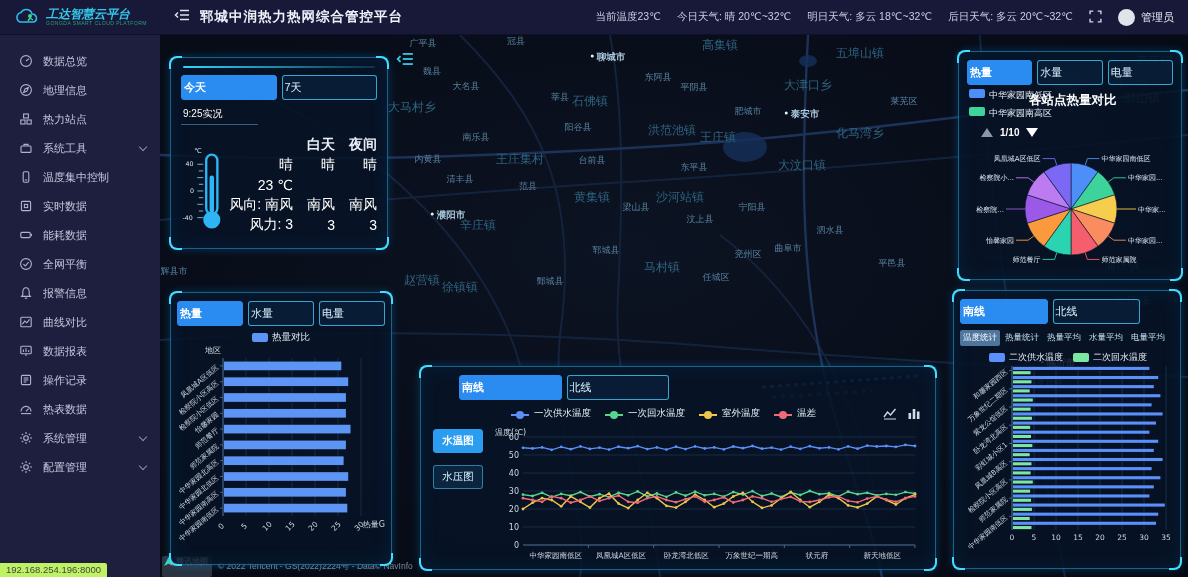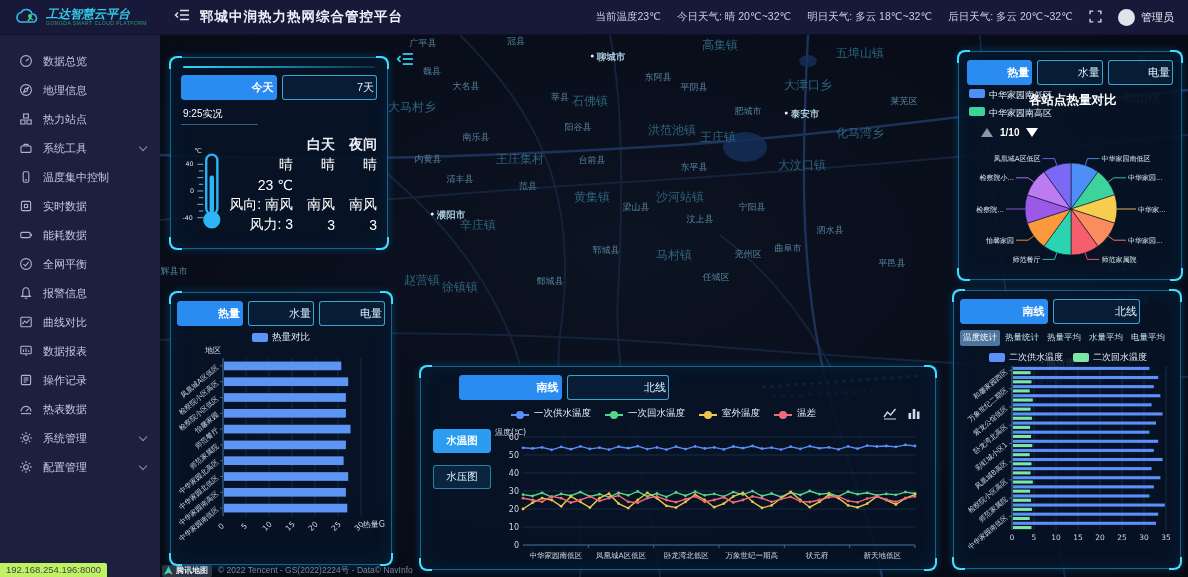--- a/index.html
+++ b/index.html
@@ -35,35 +35,35 @@
     background:radial-gradient(ellipse at 45% 40%, #0c1322 0%, #080d19 55%, #060a13 100%)}
   #map svg.roads{position:absolute;left:0;top:0}
   .place{position:absolute;white-space:nowrap;transform:translate(-50%,-50%);pointer-events:none}
   .place.county{color:#56819e;font-size:9px}
   .place.town{color:#2e647f;font-size:12px}
   .place.city{color:#a9c9dd;font-size:9.5px;font-weight:bold}
   .place.city::before{content:"";display:inline-block;width:3px;height:3px;border-radius:50%;
     background:#e8f2f8;margin-right:3px;vertical-align:2px}
   #map-fold{position:absolute;left:236px;top:16px;cursor:pointer;z-index:5}
   #attribution{position:absolute;left:2px;bottom:0;display:flex;align-items:center;gap:6px;z-index:6}
-  #tx-logo{display:flex;align-items:center;background:#2b3442;border-radius:2px;padding:0 4px 1px 2px;gap:3px}
+  #tx-logo{display:flex;align-items:center;background:#2b3442;border-radius:2px;padding:0 4px 10px 2px;gap:3px}
   #tx-logo .arr{width:9px;height:9px;background:linear-gradient(135deg,#3aa0ff 0%,#2ee6a8 55%,#ff5d5d 100%);
     clip-path:polygon(50% 0,100% 100%,50% 75%,0 100%)}
   #tx-logo span{color:#e9edf3;font-size:8px;font-weight:bold}
   #attr-text{color:#7b8698;font-size:8.5px}
   
   .panel{position:absolute;background:rgba(7,19,38,.88);border:1px solid rgba(45,165,225,.55);
     border-radius:8px;box-shadow:0 0 10px rgba(0,160,255,.28),inset 0 0 20px rgba(20,110,190,.12);z-index:12}
   .cnr{position:absolute;width:13px;height:13px;border:2px solid #41dcff;pointer-events:none}
   .cnr.tl{left:-2px;top:-2px;border-right:none;border-bottom:none;border-top-left-radius:8px}
   .cnr.tr{right:-2px;top:-2px;border-left:none;border-bottom:none;border-top-right-radius:8px}
   .cnr.bl{left:-2px;bottom:-2px;border-right:none;border-top:none;border-bottom-left-radius:8px}
   .cnr.br{right:-2px;bottom:-2px;border-left:none;border-top:none;border-bottom-right-radius:8px}
   .tabs{display:flex;gap:5px}
-  .tab{flex:1;text-align:right;padding:4px 2px;font-size:11px;color:#d9f3ff;cursor:pointer;
+  .tab{flex:1;text-align:left;padding:4px 2px;font-size:11px;color:#d9f3ff;cursor:pointer;
     background:rgba(9,32,58,.8);border:1px solid rgba(62,190,235,.85);border-radius:3px;white-space:nowrap}
   .tab.active{background:#2a8cf0;border-color:#2a8cf0;color:#fff;font-weight:bold}
   .subtabs{display:flex;gap:2px;margin-top:6px}
   .subtab{font-size:8.5px;color:#bfe0ef;padding:2px 3px;cursor:pointer;border-radius:2px;white-space:nowrap}
   .subtab.active{background:#4d759e;color:#fff}
   .legend{display:flex;justify-content:center;align-items:center;gap:10px;font-size:9.5px;color:#e8eff8}
   .legend .li{display:flex;align-items:center;cursor:pointer}
   .chip{width:16px;height:9px;border-radius:2px;display:inline-block;margin-right:4px}
   .lmk{position:relative;width:18px;height:2px;display:inline-block;margin-right:5px}
   .lmk i{position:absolute;left:5px;top:-3px;width:8px;height:8px;border-radius:50%}
@@ -96,21 +96,21 @@
   #p-rightbar .tabs{width:180px}
   #p-rightbar .legend{margin-top:5px;font-size:9px}
   
   #p-line{left:420px;top:366px;width:516px;height:204px;padding:8px 10px}
   #p-line .tabs{width:210px;margin-left:28px}
   #line-top{display:flex;align-items:center}
   #line-legend{position:absolute;left:90px;top:40px;display:flex;gap:14px;font-size:9.5px;color:#e8eff8}
   #line-tools{position:absolute;right:14px;top:40px;display:flex;gap:10px}
   #line-tools svg{cursor:pointer}
   .vbtns{position:absolute;left:12px;top:62px;display:flex;flex-direction:column;gap:12px}
-  .vbtn{width:58px;text-align:center;font-size:10.5px;color:#d9f3ff;padding:4px 8px;cursor:pointer;
+  .vbtn{width:50px;text-align:center;font-size:10.5px;color:#d9f3ff;padding:4px 8px;cursor:pointer;
     background:rgba(12,40,66,.9);border:1px solid rgba(62,190,235,.6);border-radius:3px}
   .vbtn.active{background:#2a9df0;border-color:#2a9df0;color:#fff;font-weight:bold}
   .chart-box{display:block}
 </style>
 </head>
 <body>
 
 <div id="header">
   <div id="logo">
     <svg class="cloud" width="26" height="18" viewBox="0 0 26 18">
@@ -351,21 +351,21 @@
       <span class="place county" style="left: 476px; top: 172px;">梁山县</span>
       <span class="place county" style="left: 540px; top: 184px;">汶上县</span>
       <span class="place county" style="left: 670px; top: 195px;">泗水县</span>
       <span class="place city" style="left: 288px; top: 180px;">濮阳市</span>
       <span class="place town" style="left: 318px; top: 190px;">辛庄镇</span>
       <span class="place county" style="left: 446px; top: 215px;">郓城县</span>
       <span class="place county" style="left: 588px; top: 219px;">兖州区</span>
       <span class="place county" style="left: 628px; top: 213px;">曲阜市</span>
       <span class="place county" style="left: 556px; top: 242px;">任城区</span>
       <span class="place county" style="left: 732px; top: 228px;">平邑县</span>
-      <span class="place town" style="left: 502px; top: 220px; margin-left: 12px;">马村镇</span>
+      <span class="place town" style="left: 502px; top: 232px;">马村镇</span>
       <span class="place town" style="left: 994px; top: 26px;">高庄镇</span>
       <span class="place town" style="left: 972px; top: 46px;">寺头镇</span>
       <span class="place town" style="left: 982px; top: 63px;">邹山镇</span>
       <span class="place town" style="left: 972px; top: 266px;">大店镇</span>
       <span class="place town" style="left: 962px; top: 230px;">蒲汪镇</span>
       <span class="place city" style="left: 898px; top: 328px;">临沂市</span>
       <span class="place county" style="left: 890px; top: 347px;">罗庄区</span>
       <span class="place town" style="left: 856px; top: 336px;">矿坑镇</span>
       <span class="place county" style="left: 14px; top: 236px;">辉县市</span>
       <span class="place town" style="left: 262px; top: 245px;">赵营镇</span>

